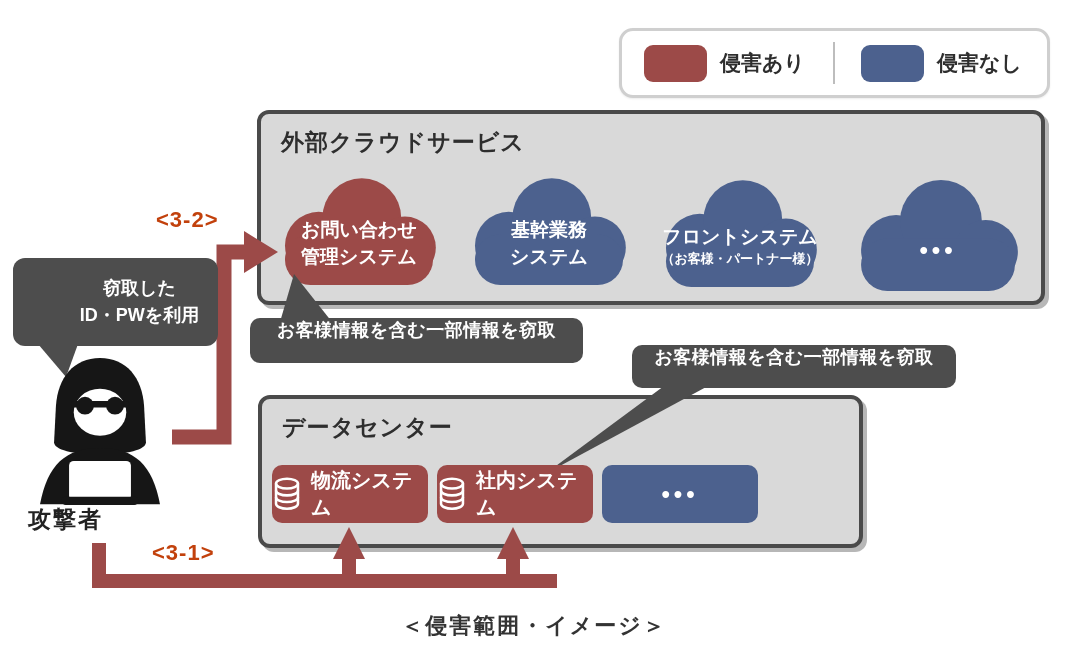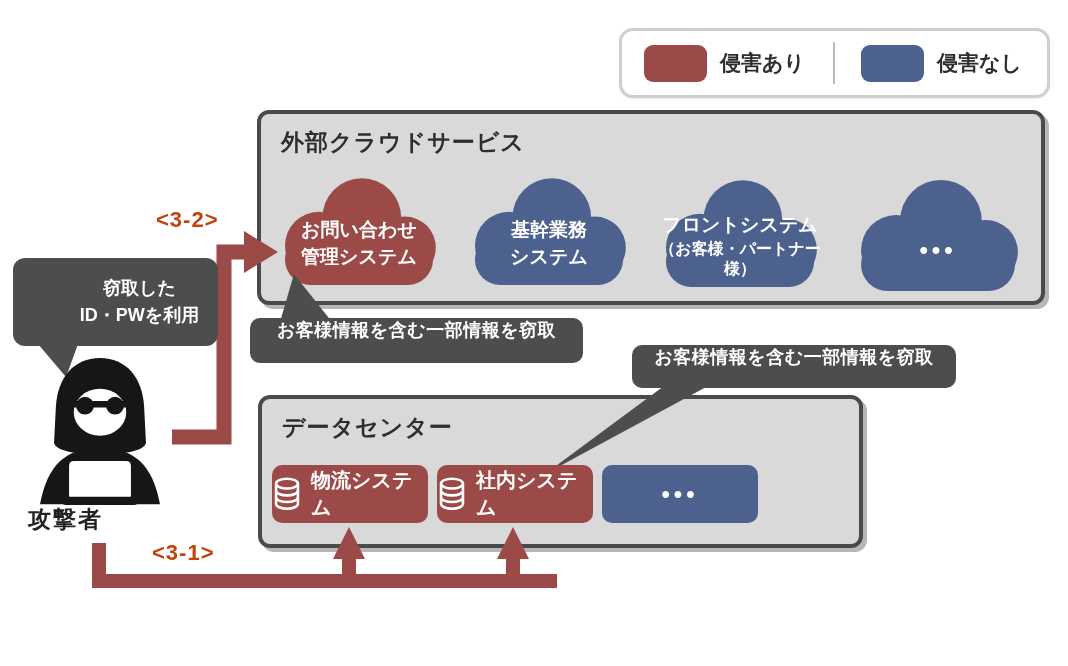--- a/index.html
+++ b/index.html
@@ -29,21 +29,21 @@
   
   .cloud{position:absolute;width:178px;height:112px;}
   .cloud svg{position:absolute;left:0;top:0;width:100%;height:100%;fill:currentColor;}
   .cloud.red{color:#9c4a48;}
   .cloud.blue{color:#4c618e;}
   .cloud-label{
     position:absolute;left:0;right:0;top:0;bottom:0;
     display:flex;flex-direction:column;align-items:center;justify-content:center;
     padding-top:24px;color:#fff;font-weight:bold;font-size:19px;line-height:1.4;text-align:center;
   }
-  .cloud-label .sub{font-size:16px;line-height:1.3;}
+  .cloud-label .sub{font-size:13px;line-height:1.3;}
   .cloud-label.dots{font-size:24px;letter-spacing:4px;padding-top:28px;}
   
   .callout{
     position:absolute;background:#4d4d4d;border-radius:10px;color:#fff;font-weight:bold;
     display:flex;justify-content:center;font-size:18px;letter-spacing:0.5px;
     z-index:6;
   }
   .co-1{left:250px;top:318px;width:333px;height:45px;}
   .co-2{left:632px;top:345px;width:324px;height:43px;}
   .bubble{
@@ -208,14 +208,15 @@
       <polygon points="333,559 349,527 365,559" fill="#9c4a48"></polygon>
       <polygon points="497,559 513,527 529,559" fill="#9c4a48"></polygon>
     </g>
 
     <polygon points="38,344 78,344 66,377" fill="#4d4d4d"></polygon>
 
     <polygon points="280,322 332,322 294,274" fill="#4d4d4d"></polygon>
     <polygon points="664,386 708,386 545,474" fill="#4d4d4d"></polygon>
   </svg>
 
+  <div class="caption">＜侵害範囲・イメージ＞</div>
 
 </div>
 
 </body></html>

